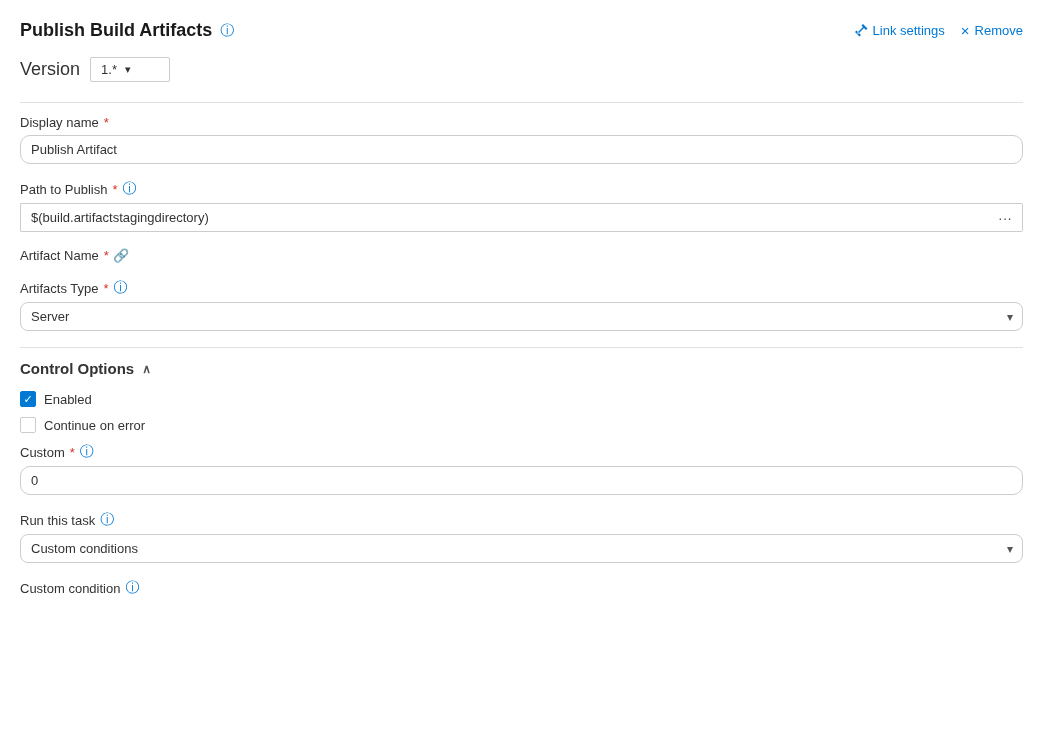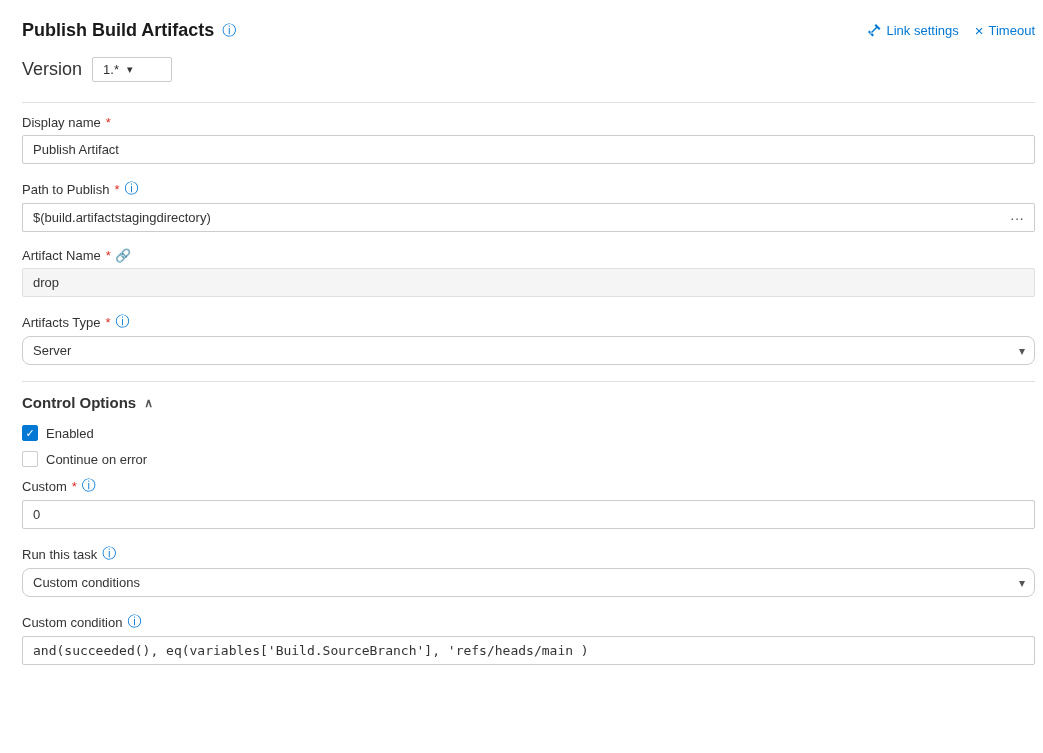--- a/index.html
+++ b/index.html
@@ -5,23 +5,22 @@
     * { box-sizing: border-box; margin: 0; padding: 0; }
     body {
       font-family: "Segoe UI", sans-serif;
       font-size: 14px;
       color: #333;
       background: #fff;
       width: 1043px;
       min-height: 753px;
     }
     .container {
-      padding: 20px 8px;
+      padding: 20px 20px;
       max-width: 1043px;
-      margin-left: 14px;
     }
     .header {
       display: flex;
       align-items: center;
       justify-content: space-between;
       margin-bottom: 16px;
     }
     .header-left {
       display: flex;
       align-items: center;
@@ -98,21 +97,21 @@
       font-size: 13px;
       font-weight: 400;
       color: #333;
     }
     .required-star {
       color: #d93025;
     }
     .field-input {
       width: 100%;
       border: 1px solid #ccc;
-      border-radius: 2px;
+      border-radius: 10px;
       padding: 6px 10px;
       font-size: 13px;
       color: #333;
       font-family: "Segoe UI", sans-serif;
       background: #fff;
       outline: none;
     }
     .field-input-readonly {
       background: #f5f5f5;
       border: 1px solid #e0e0e0;
@@ -232,21 +231,21 @@
     </div>
     <div class="header-right">
       <a class="link-settings">
         <svg width="14" height="14" viewBox="0 0 14 14" fill="#0078d4">
           <path d="M7.5 1.5l1.5-1.5 4.5 4.5-1.5 1.5-4.5-4.5zm-5 5l-1.5 1.5 4.5 4.5 1.5-1.5-4.5-4.5zm7.5-2.5l-6 6-1-1 6-6 1 1z"></path>
         </svg>
         <span>Link settings</span>
       </a>
       <a class="remove-btn">
         <span style="font-size:15px; color:#0078d4;">×</span>
-        <span>Timeout</span>
+        <span>Remove</span>
       </a>
     </div>
   </div>
 
   <div class="version-row">
     <span class="version-label">Version</span>
     <div class="version-select">
       <span>1.*</span>
       <span style="font-size:11px;">▾</span>
     </div>
@@ -273,21 +272,20 @@
       <button class="ellipsis-btn">···</button>
     </div>
   </div>
 
   <div class="form-group">
     <div class="field-label">
       <span>Artifact Name</span>
       <span class="required-star">*</span>
       <span class="link-icon">🔗</span>
     </div>
-    <input type="text" class="field-input field-input-readonly" readonly="" value="drop" style="">
   </div>
 
   <div class="form-group">
     <div class="field-label">
       <span>Artifacts Type</span>
       <span class="required-star">*</span>
       <span class="info-icon">ⓘ</span>
     </div>
     <div class="select-wrapper">
       <select class="select-field">
@@ -335,16 +333,15 @@
         <option>Even if a previous task has failed, unless the build was cancelled</option>
       </select>
     </div>
   </div>
 
   <div class="form-group">
     <div class="field-label">
       <span>Custom condition</span>
       <span class="info-icon">ⓘ</span>
     </div>
-    <input type="text" class="field-input custom-condition-text" value="and(succeeded(), eq(variables['Build.SourceBranch'], 'refs/heads/main )" style="">
   </div>
 
 </div>
 
 </body></html>

